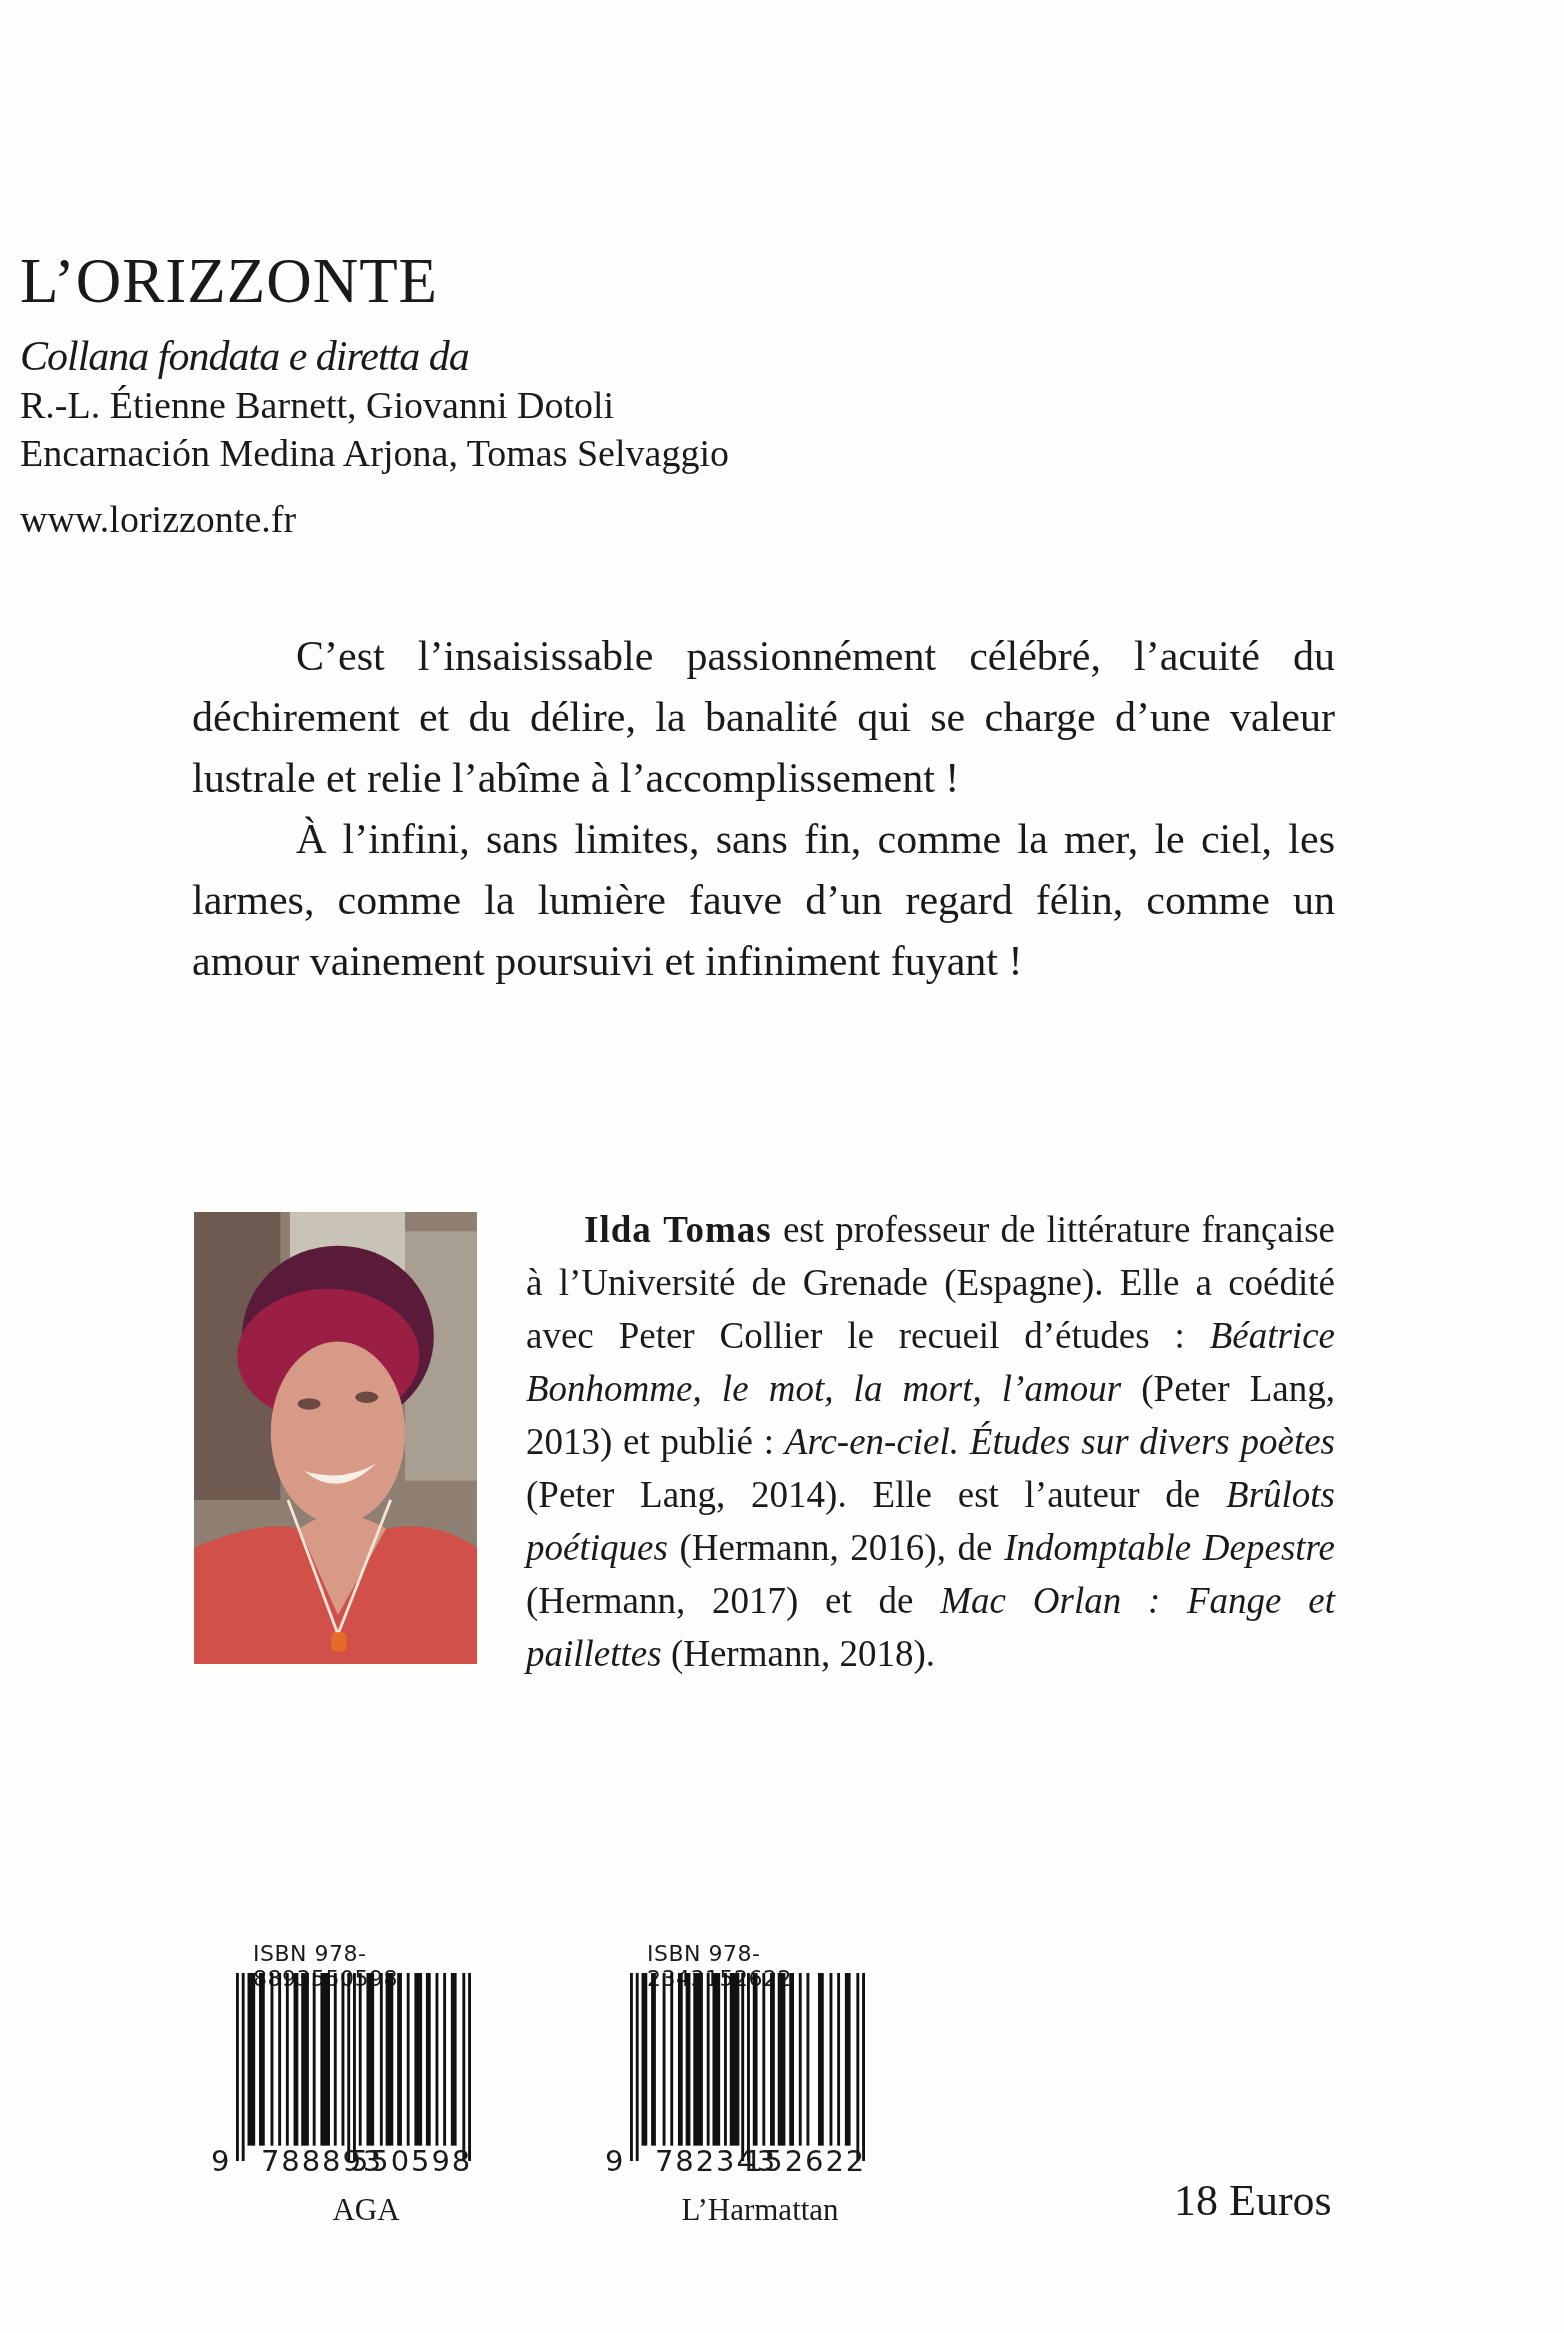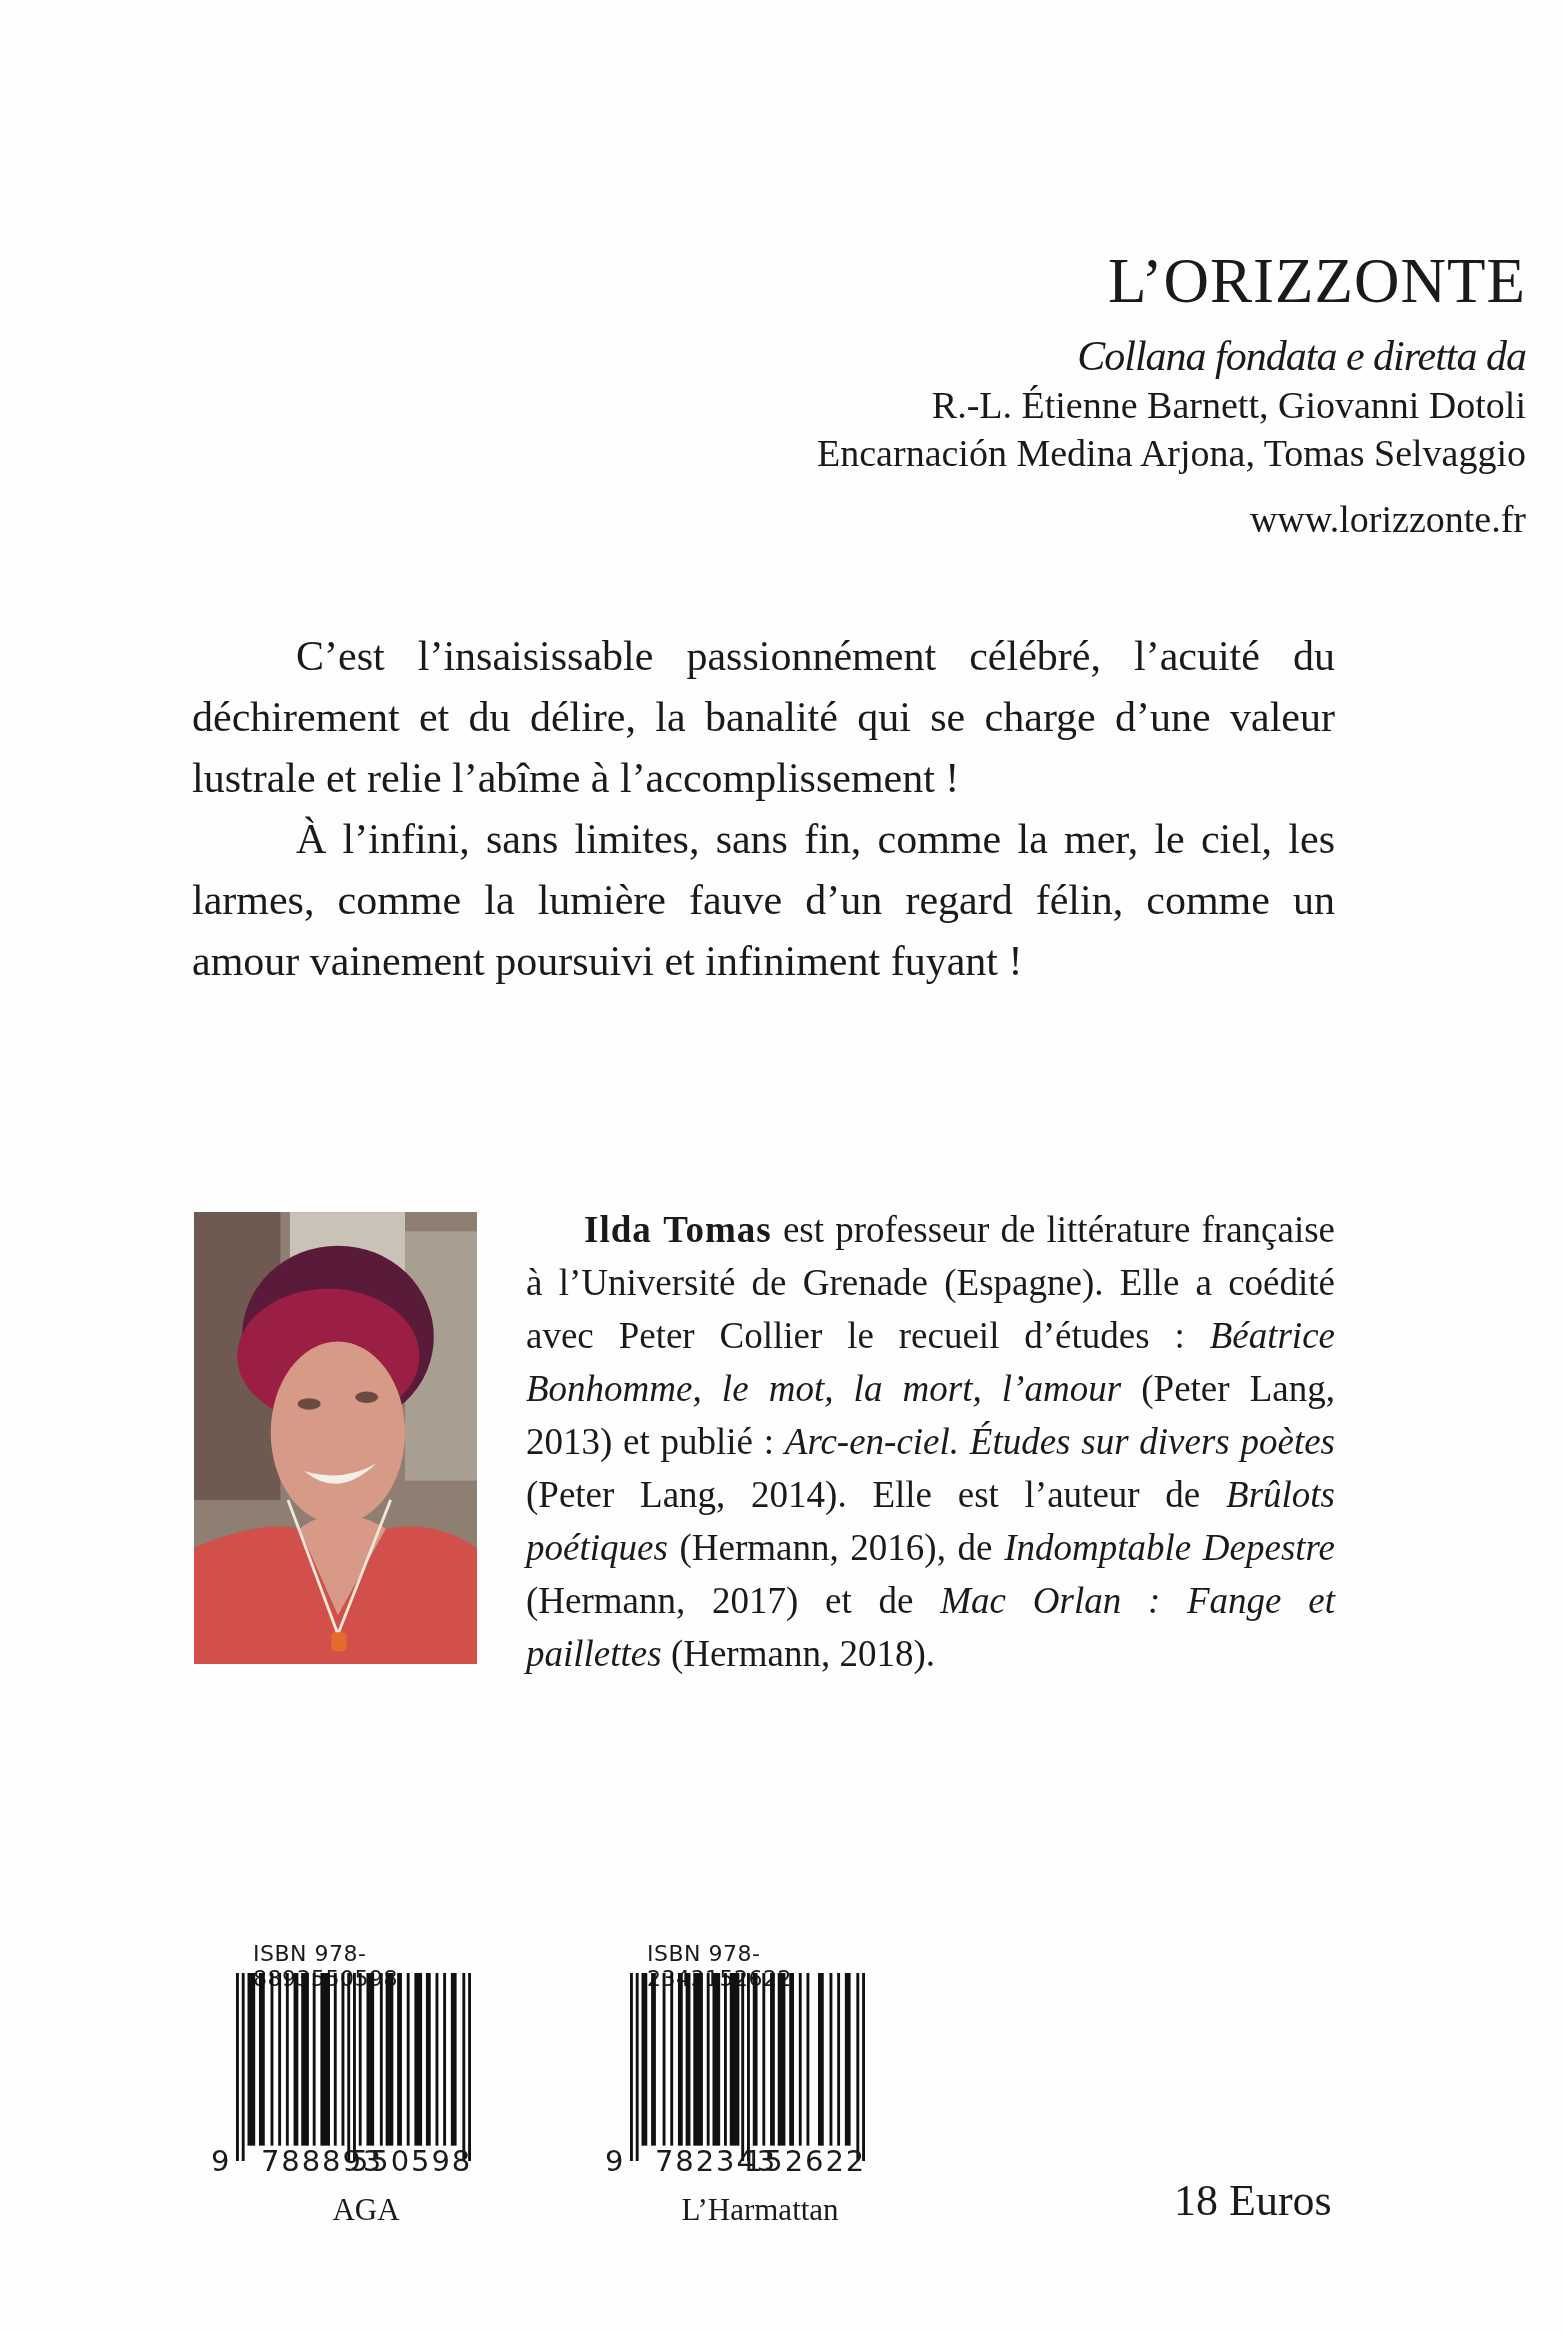--- a/index.html
+++ b/index.html
@@ -2,21 +2,21 @@
 <html><head>
 <meta charset="utf-8">
 <style>
   html, body { margin:0; padding:0; }
   body {
     width:1565px; height:2334px; position:relative; overflow:hidden;
     background:#fefefc; color:#1a1a1a;
     font-family:"Liberation Serif","DejaVu Serif",serif;
   }
   .abs { position:absolute; }
-  .center-col { left:8px; width:1518px; text-align:right; }
+  .center-col { left:0; width:1518px; text-align:left;padding-left:20px; }
 
   #series-title { top:248px; font-size:63px; letter-spacing:1px; line-height:67px; }
   #series-subtitle { top:332px; font-size:42px; font-style:italic; line-height:48px; letter-spacing:-1px; }
   #editors-1 { top:382px; font-size:38px; line-height:46px; }
   #editors-2 { top:430px; font-size:38px; line-height:46px; }
   #series-url { top:496px; font-size:38px; line-height:46px; }
 
   #blurb {
     left:192px; top:626px; width:1143px;
     font-size:42px; line-height:61px; text-align:justify;

